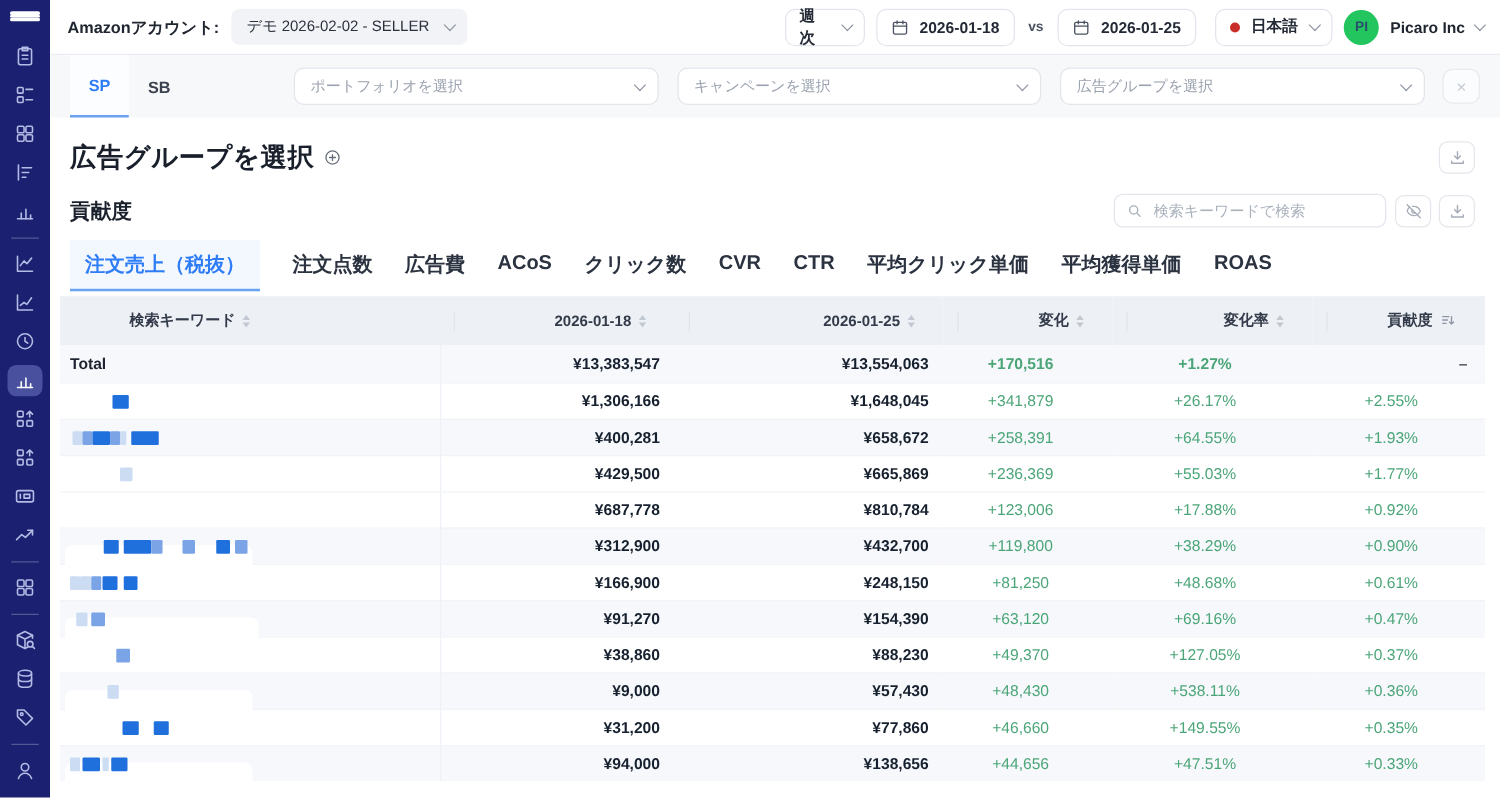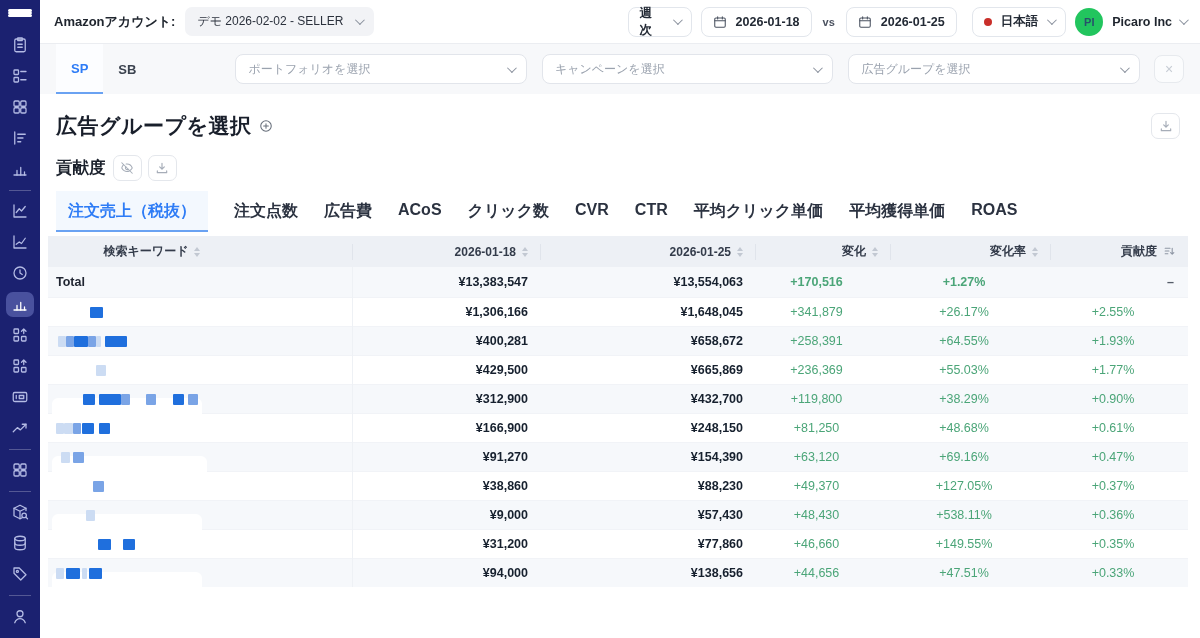--- a/index.html
+++ b/index.html
@@ -63,21 +63,21 @@
   .search-box svg { width:13px; height:13px; flex:0 0 auto; }
   .search-box input { border:none; outline:none; font-size:12px; width:100%; color:#333; background:transparent; }
   .search-box input::placeholder { color:#a9b1bc; }
   .btns { display:flex; gap:6px; margin-left:7px; }
   
   .tabs-row { display:flex; align-items:stretch; gap:26px; margin:10px 8px 0; }
   .mtab { font-size:16px; font-weight:700; color:#2b3240; padding:10px 0 9px; white-space:nowrap; cursor:pointer; }
   .mtab.active { color:#2e7cf6; background:#f3f8fe; padding:10px 12px 8px; border-bottom:2px solid #6aa2f2; }
   
   table { width:100%; border-collapse:collapse; table-layout:fixed; margin-top:4px; font-size:12.5px; }
-  thead th { background:#edf0f5; height:31px; font-size:12px; font-weight:700; color:#333b4a; padding:0; }
+  thead th { background:#edf0f5; height:31px; font-size:12px; font-weight:700; color:#333b4a; padding:11px; }
   .hcell { display:flex; align-items:center; justify-content:flex-end; gap:6px; padding-right:12px; }
   th.kwh .hcell { justify-content:center; padding-right:96px; }
   th:not(:first-child) .hcell { border-left:1px solid #e0e4eb; height:16px; }
   .sort { display:flex; flex-direction:column; gap:2px; }
   .sort i { display:block; width:0; height:0; border-left:3.5px solid transparent; border-right:3.5px solid transparent; }
   .sort i.up { border-bottom:4px solid #c2c8d2; }
   .sort i.dn { border-top:4px solid #c2c8d2; }
   .sortdesc { color:#8e96a4; display:flex; }
   .sortdesc svg { width:13px; height:13px; }
   tbody td { height:29px; border-top:1px solid #f1f3f7; padding:0; }
@@ -343,20 +343,27 @@
       <div class="icon-btn ml-auto">
         <svg viewBox="0 0 24 24" fill="none" stroke="currentColor" stroke-width="2" stroke-linecap="round" stroke-linejoin="round">
             <path d="M12 4v10m0 0l-4-4m4 4l4-4"></path>
             <path d="M4 17v3h16v-3"></path>
           </svg>
       </div>
     </div>
 
     <div class="section-row">
       <span class="section-title">貢献度</span>
+      <div class="search-box">
+        <svg viewBox="0 0 24 24" fill="none" stroke="currentColor" stroke-width="2" stroke-linecap="round">
+            <circle cx="11" cy="11" r="6"></circle>
+            <path d="M15.8 15.8L20.5 20.5"></path>
+          </svg>
+        <input type="text" placeholder="検索キーワードで検索" style="">
+      </div>
       <div class="btns">
         <div class="icon-btn">
           <svg viewBox="0 0 24 24" fill="none" stroke="currentColor" stroke-width="1.8" stroke-linecap="round" stroke-linejoin="round">
               <path d="M3 3l18 18"></path>
               <path d="M10.5 5.3A10 10 0 0121 12a15 15 0 01-3.3 3.9M6.1 6.1A13 13 0 003 12s3.5 6 9 6a9.3 9.3 0 004-.9"></path>
               <path d="M9.9 9.9a3 3 0 004.2 4.2"></path>
             </svg>
         </div>
         <div class="icon-btn">
           <svg viewBox="0 0 24 24" fill="none" stroke="currentColor" stroke-width="2" stroke-linecap="round" stroke-linejoin="round">
@@ -486,20 +493,28 @@
           <tr class="data">
             <td class="kw">
               <span class="pxb" style="left:48px;width:10px;background:#ccdcf3"></span>
             </td>
             <td class="num sep">¥429,500</td>
             <td class="num">¥665,869</td>
             <td class="green">+236,369</td>
             <td class="green">+55.03%</td>
             <td class="green">+1.77%</td>
           </tr>
+          <tr class="data">
+            <td class="kw"></td>
+            <td class="num sep">¥687,778</td>
+            <td class="num">¥810,784</td>
+            <td class="green">+123,006</td>
+            <td class="green">+17.88%</td>
+            <td class="green">+0.92%</td>
+          </tr>
           <tr class="data light">
             <td class="kw">
               <span class="pill" style="left:4px;width:150px"></span>
               <span class="pxb" style="left:35px;width:12px;background:#1f6fdd"></span>
               <span class="pxb" style="left:51px;width:22px;background:#1f6fdd"></span>
               <span class="pxb" style="left:73px;width:9px;background:#7aa4e6"></span>
               <span class="pxb" style="left:98px;width:10px;background:#7aa4e6"></span>
               <span class="pxb" style="left:125px;width:11px;background:#1f6fdd"></span>
               <span class="pxb" style="left:140px;width:10px;background:#7aa4e6"></span>
             </td>

